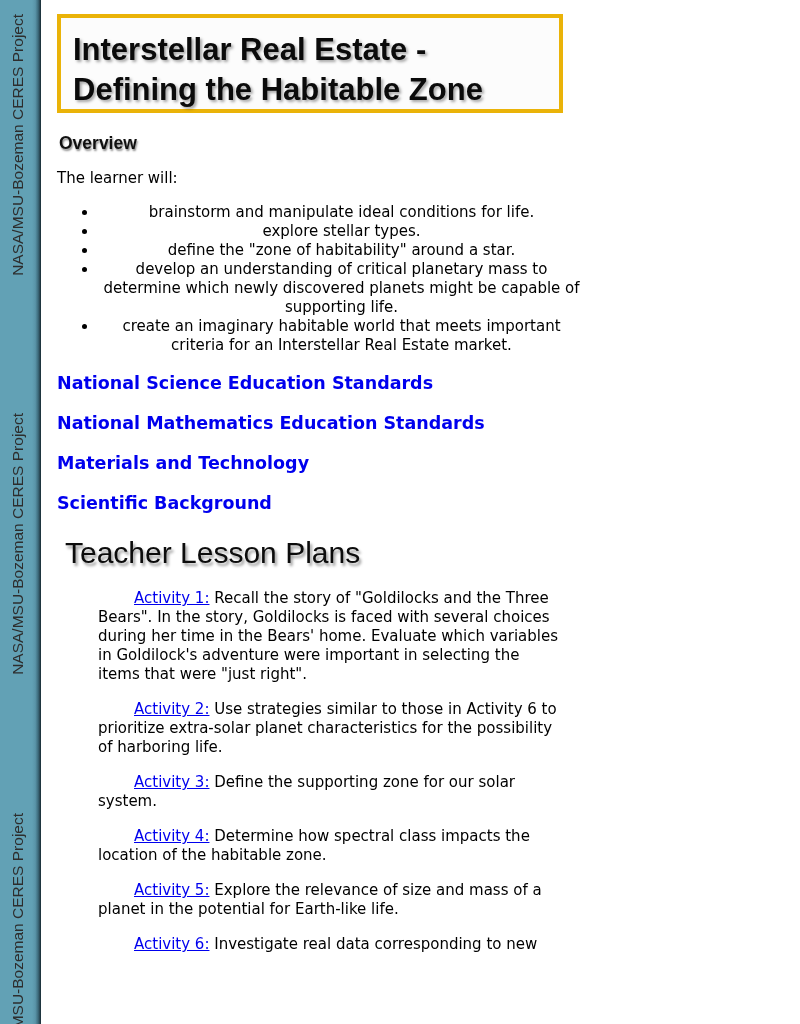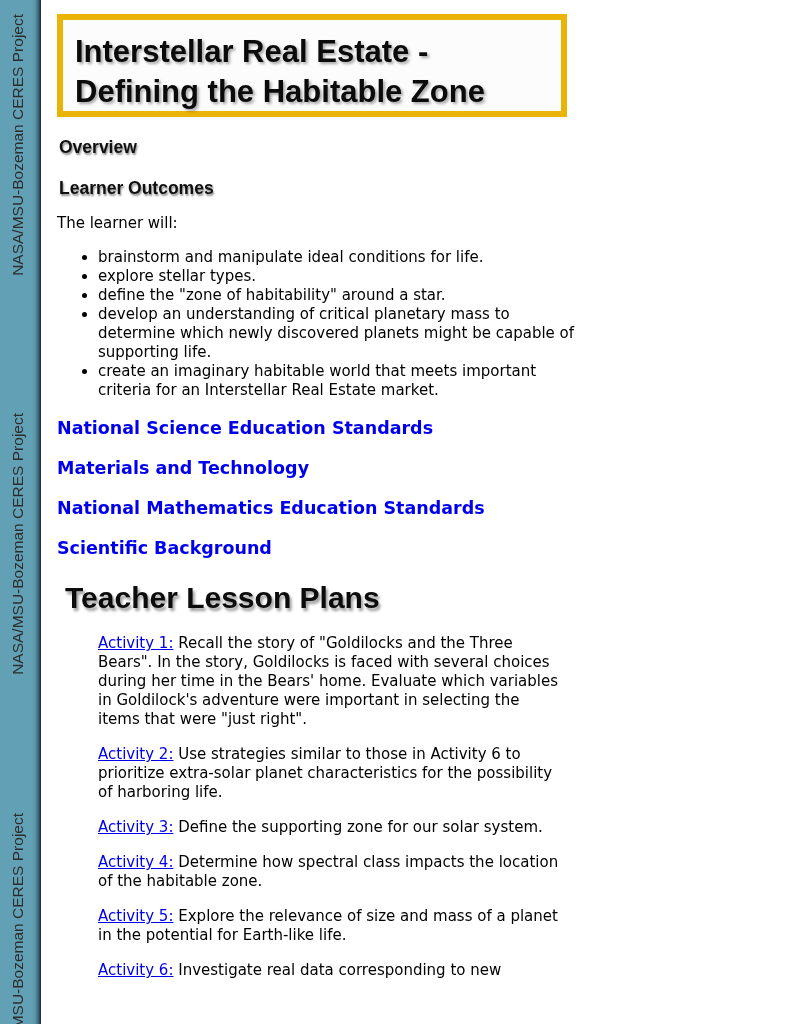--- a/index.html
+++ b/index.html
@@ -30,21 +30,21 @@
   }
   .sidebar-label:nth-of-type(1) { top: 14px; }
   .sidebar-label:nth-of-type(2) { top: 413px; }
   .sidebar-label:nth-of-type(3) { top: 813px; }
 
   
   .main { margin-left: 57px; padding-top: 14px; }
 
   .banner {
     width: 486px; height: 79px;
-    border: 6px solid #eab308;
+    border: 4px solid #eab308;
     background: #fcfcfc;
     padding: 12px 0 0 12px;
     font-family: "Liberation Sans", sans-serif;
     font-weight: bold;
     font-size: 31px; line-height: 40px;
     color: #0b0b0b;
     text-shadow: 2px 2px 3px rgba(0,0,0,0.35);
   }
 
   .sub-heading {
@@ -58,45 +58,46 @@
 
   .para { width: 487px; line-height: 19px; margin: 15px 0 0 0; }
 
   .outcomes-list {
     width: 487px;
     margin: 15px 0 0 0;
     padding-left: 41px;
     line-height: 19px;
     list-style: disc outside;
   }
-  .outcomes-list li { margin: 0; padding: 0; }
+  .outcomes-list li { margin: 0; padding: 0; text-align: center; }
 
   .std-link-row { margin: 18px 0 0 0; line-height: 21px; }
   .std-link {
     font-weight: bold;
     font-size: 17.5px;
     color: #0000ee;
     cursor: pointer;
   }
 
   .lesson-heading {
     font-family: "Liberation Sans", sans-serif;
-    font-weight: bold;
+    font-weight: normal;
     font-size: 30px;
     color: #0c0c0c;
     text-shadow: 2px 3px 3px rgba(0,0,0,0.4);
     margin: 21px 0 0 8px;
   }
 
   .activities { margin: 19px 0 0 41px; width: 463px; }
   .activity { margin: 0 0 16px 0; line-height: 19px; }
   .activity-link {
     color: #0000ee;
     text-decoration: underline;
     cursor: pointer;
+    margin-left: 36px;
   }
 </style>
 </head>
 <body>
 
 <div class="sidebar">
   <span class="sidebar-label">NASA/MSU-Bozeman CERES Project</span>
     <span class="sidebar-label">NASA/MSU-Bozeman CERES Project</span>
     <span class="sidebar-label">NASA/MSU-Bozeman CERES Project</span>
 </div>
@@ -104,35 +105,34 @@
 <div class="main">
 
   <div class="banner">
     <div>Interstellar Real Estate -</div>
     <div>Defining the Habitable Zone</div>
   </div>
 
   <div class="sub-heading">Overview</div>
 
 
-  <div class="sub-heading">Learner Outcomes</div>
 
   <p class="para">The learner will:</p>
 
   <ul class="outcomes-list">
     <li>brainstorm and manipulate ideal conditions for life.</li>
       <li>explore stellar types.</li>
       <li>define the "zone of habitability" around a star.</li>
       <li>develop an understanding of critical planetary mass to determine which newly discovered planets might be capable of supporting life.</li>
       <li>create an imaginary habitable world that meets important criteria for an Interstellar Real Estate market.</li>
   </ul>
 
   <p class="std-link-row"><a class="std-link">National Science Education Standards</a></p>
+    <p class="std-link-row"><a class="std-link">National Mathematics Education Standards</a></p>
     <p class="std-link-row"><a class="std-link">Materials and Technology</a></p>
-    <p class="std-link-row"><a class="std-link">National Mathematics Education Standards</a></p>
     <p class="std-link-row"><a class="std-link">Scientific Background</a></p>
 
   <div class="lesson-heading">Teacher Lesson Plans</div>
 
   <div class="activities">
     <p class="activity"><a class="activity-link">Activity 1:</a> <span>Recall the story of "Goldilocks and the Three Bears". In the story, Goldilocks is faced with several choices during her time in the Bears' home. Evaluate which variables in Goldilock's adventure were important in selecting the items that were "just right".</span></p>
       <p class="activity"><a class="activity-link">Activity 2:</a> <span>Use strategies similar to those in Activity 6 to prioritize extra-solar planet characteristics for the possibility of harboring life.</span></p>
       <p class="activity"><a class="activity-link">Activity 3:</a> <span>Define the supporting zone for our solar system.</span></p>
       <p class="activity"><a class="activity-link">Activity 4:</a> <span>Determine how spectral class impacts the location of the habitable zone.</span></p>
       <p class="activity"><a class="activity-link">Activity 5:</a> <span>Explore the relevance of size and mass of a planet in the potential for Earth-like life.</span></p>

